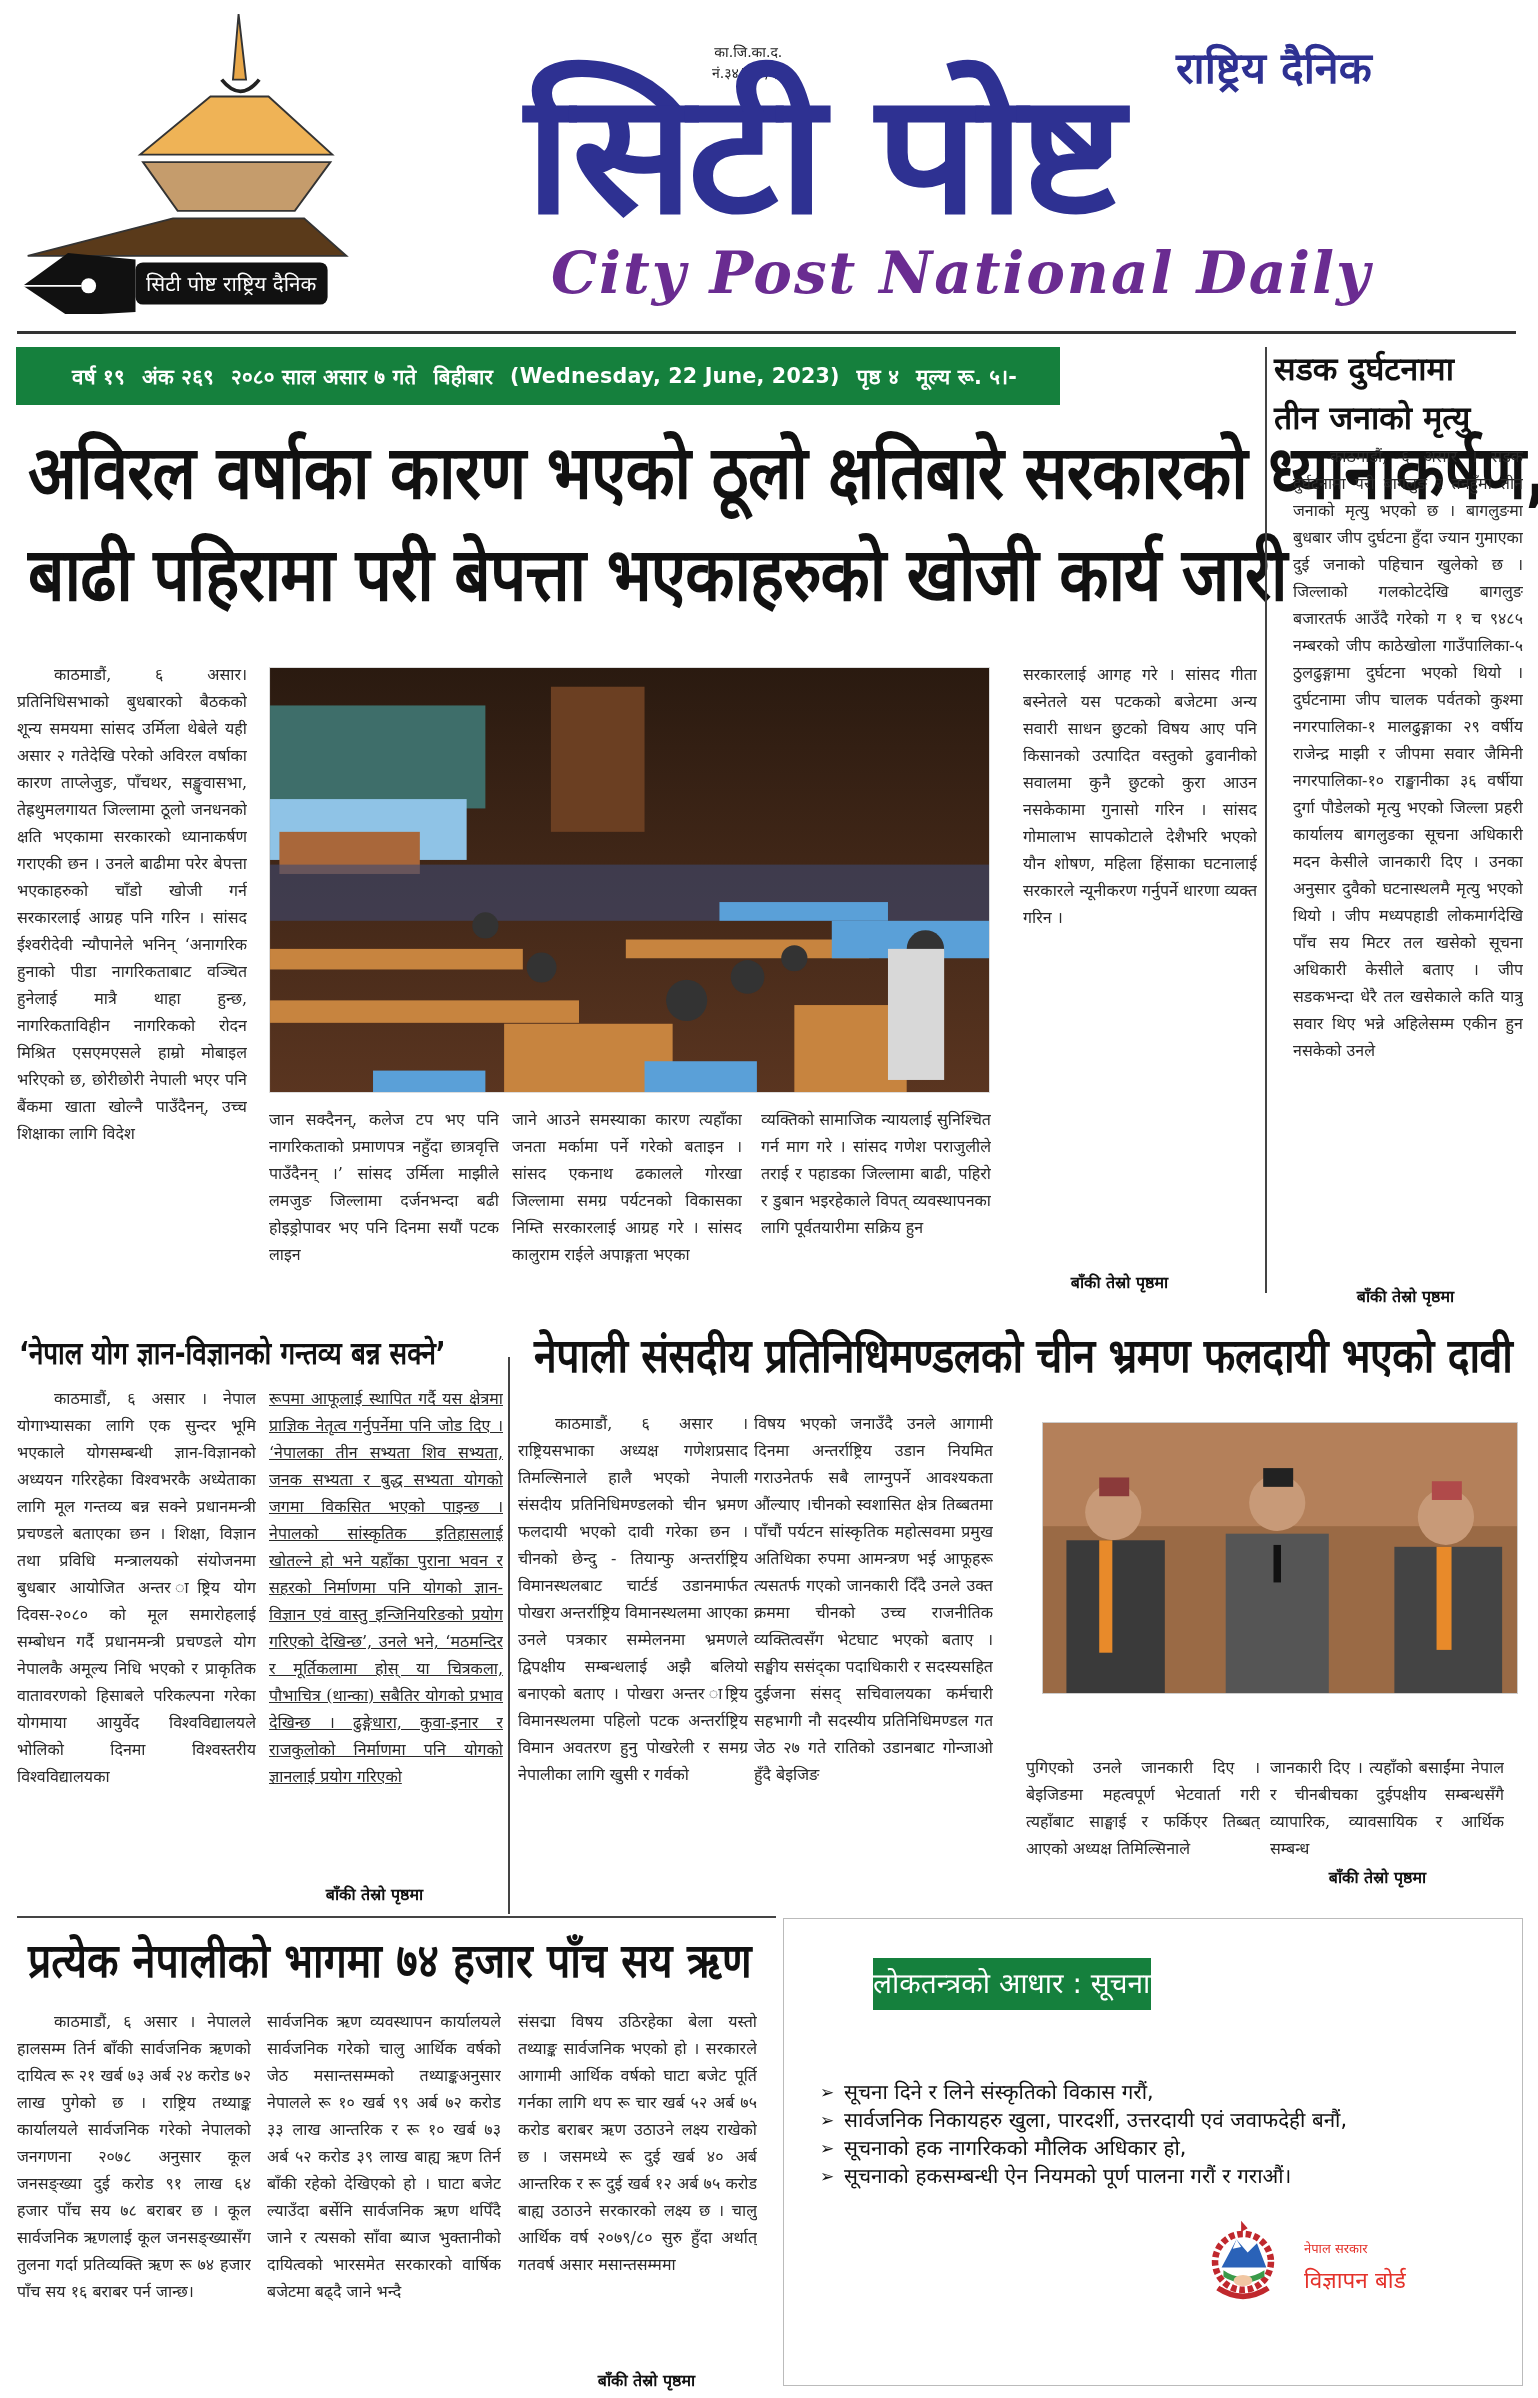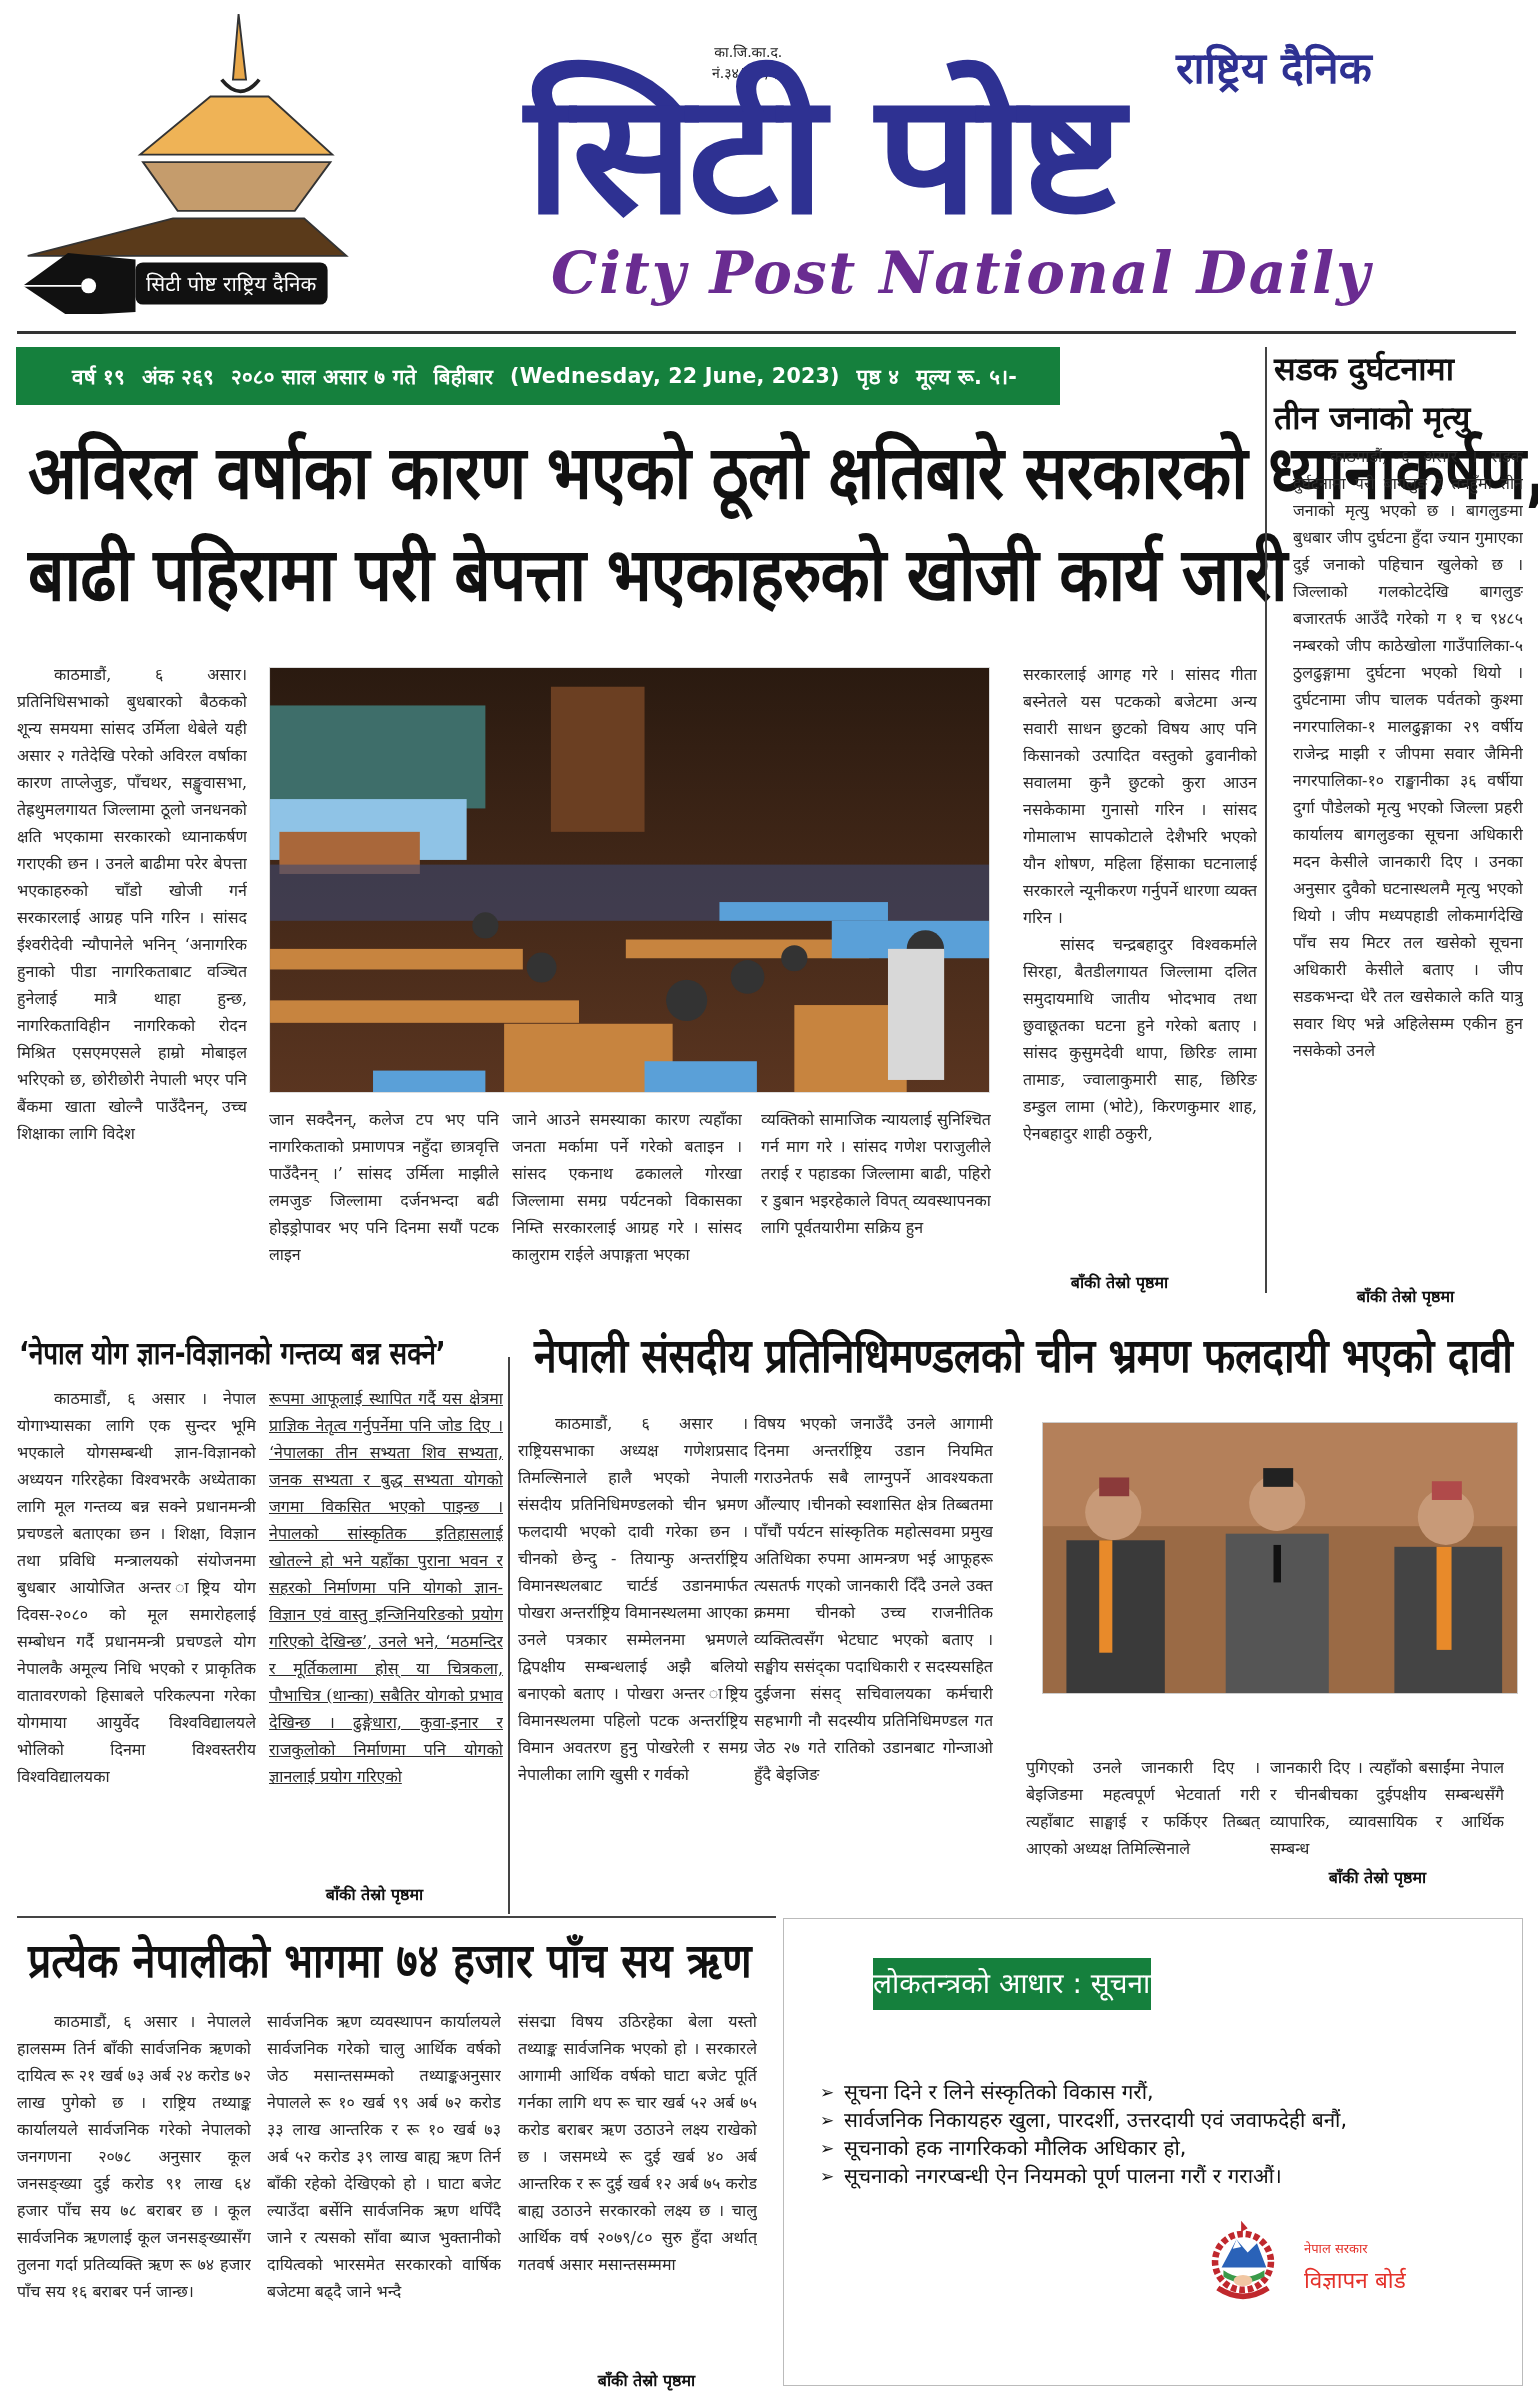--- a/index.html
+++ b/index.html
@@ -142,21 +142,20 @@
 </div>
 <div class="col" style="left:512px; top:1106px; width:230px; height:197px;">
   <p class="noindent">जाने आउने समस्याका कारण त्यहाँका जनता मर्कामा पर्ने गरेको बताइन । सांसद एकनाथ ढकालले गोरखा जिल्लामा समग्र पर्यटनको विकासका निम्ति सरकारलाई आग्रह गरे । सांसद कालुराम राईले अपाङ्गता भएका</p>
 </div>
 <div class="col" style="left:761px; top:1106px; width:230px; height:197px;">
   <p class="noindent">व्यक्तिको सामाजिक न्यायलाई सुनिश्चित गर्न माग गरे । सांसद गणेश पराजुलीले तराई र पहाडका जिल्लामा बाढी, पहिरो र डुबान भइरहेकाले विपत् व्यवस्थापनका लागि पूर्वतयारीमा सक्रिय हुन</p>
 </div>
 
 <div class="col" style="left:1023px; top:661px; width:234px; height:604px;">
   <p class="noindent">सरकारलाई आगह गरे । सांसद गीता बस्नेतले यस पटकको बजेटमा अन्य सवारी साधन छुटको विषय आए पनि किसानको उत्पादित वस्तुको ढुवानीको सवालमा कुनै छुटको कुरा आउन नसकेकामा गुनासो गरिन । सांसद गोमालाभ सापकोटाले देशैभरि भएको यौन शोषण, महिला हिंसाका घटनालाई सरकारले न्यूनीकरण गर्नुपर्ने धारणा व्यक्त गरिन ।</p>
-  <p>सांसद चन्द्रबहादुर विश्वकर्माले सिरहा, बैतडीलगायत जिल्लामा दलित समुदायमाथि जातीय भोदभाव तथा छुवाछूतका घटना हुने गरेको बताए । सांसद कुसुमदेवी थापा, छिरिङ लामा तामाङ, ज्वालाकुमारी साह, छिरिङ डम्डुल लामा (भोटे), किरणकुमार शाह, ऐनबहादुर शाही ठकुरी,</p>
 </div>
 <div class="more" style="position:absolute; left:1040px; top:1271px; width:159px;">बाँकी तेस्रो पृष्ठमा</div>
 
 <div class="vrule" style="left:1265px; top:347px; height:946px;"></div>
 
 <div class="headline side-headline">
   <div>सडक दुर्घटनामा</div>
   <div>तीन जनाको मृत्यु</div>
 </div>
 <div class="col" style="left:1293px; top:443px; width:230px; height:876px;">
@@ -243,21 +242,21 @@
     <li>
         <span class="bullet">➢</span>
         <span>सार्वजनिक निकायहरु खुला, पारदर्शी, उत्तरदायी एवं जवाफदेही बनौं,</span>
       </li>
     <li>
         <span class="bullet">➢</span>
         <span>सूचनाको हक नागरिकको मौलिक अधिकार हो,</span>
       </li>
     <li>
         <span class="bullet">➢</span>
-        <span>सूचनाको नगरप्बन्धी ऐन नियमको पूर्ण पालना गरौं र गराऔं।</span>
+        <span>सूचनाको हकसम्बन्धी ऐन नियमको पूर्ण पालना गरौं र गराऔं।</span>
       </li>
   </ul>
   <svg class="emblem" viewBox="0 0 70 88">
     <circle cx="35" cy="46" r="30" fill="none" stroke="#c0282d" stroke-width="7" stroke-dasharray="6 3"></circle>
     <polygon points="12,52 28,22 40,36 50,26 60,52" fill="#2a62b8"></polygon>
     <polygon points="24,32 28,22 33,30" fill="#fff"></polygon>
     <path d="M14,55 Q35,70 58,55 L58,62 Q35,75 14,62 Z" fill="#3a9a4a"></path>
     <ellipse cx="35" cy="66" rx="10" ry="6" fill="#f1c7a3"></ellipse>
     <path d="M8,74 Q35,92 62,74" fill="none" stroke="#c0282d" stroke-width="6"></path>
     <polygon points="33,2 33,14 40,10" fill="#c0282d"></polygon>

